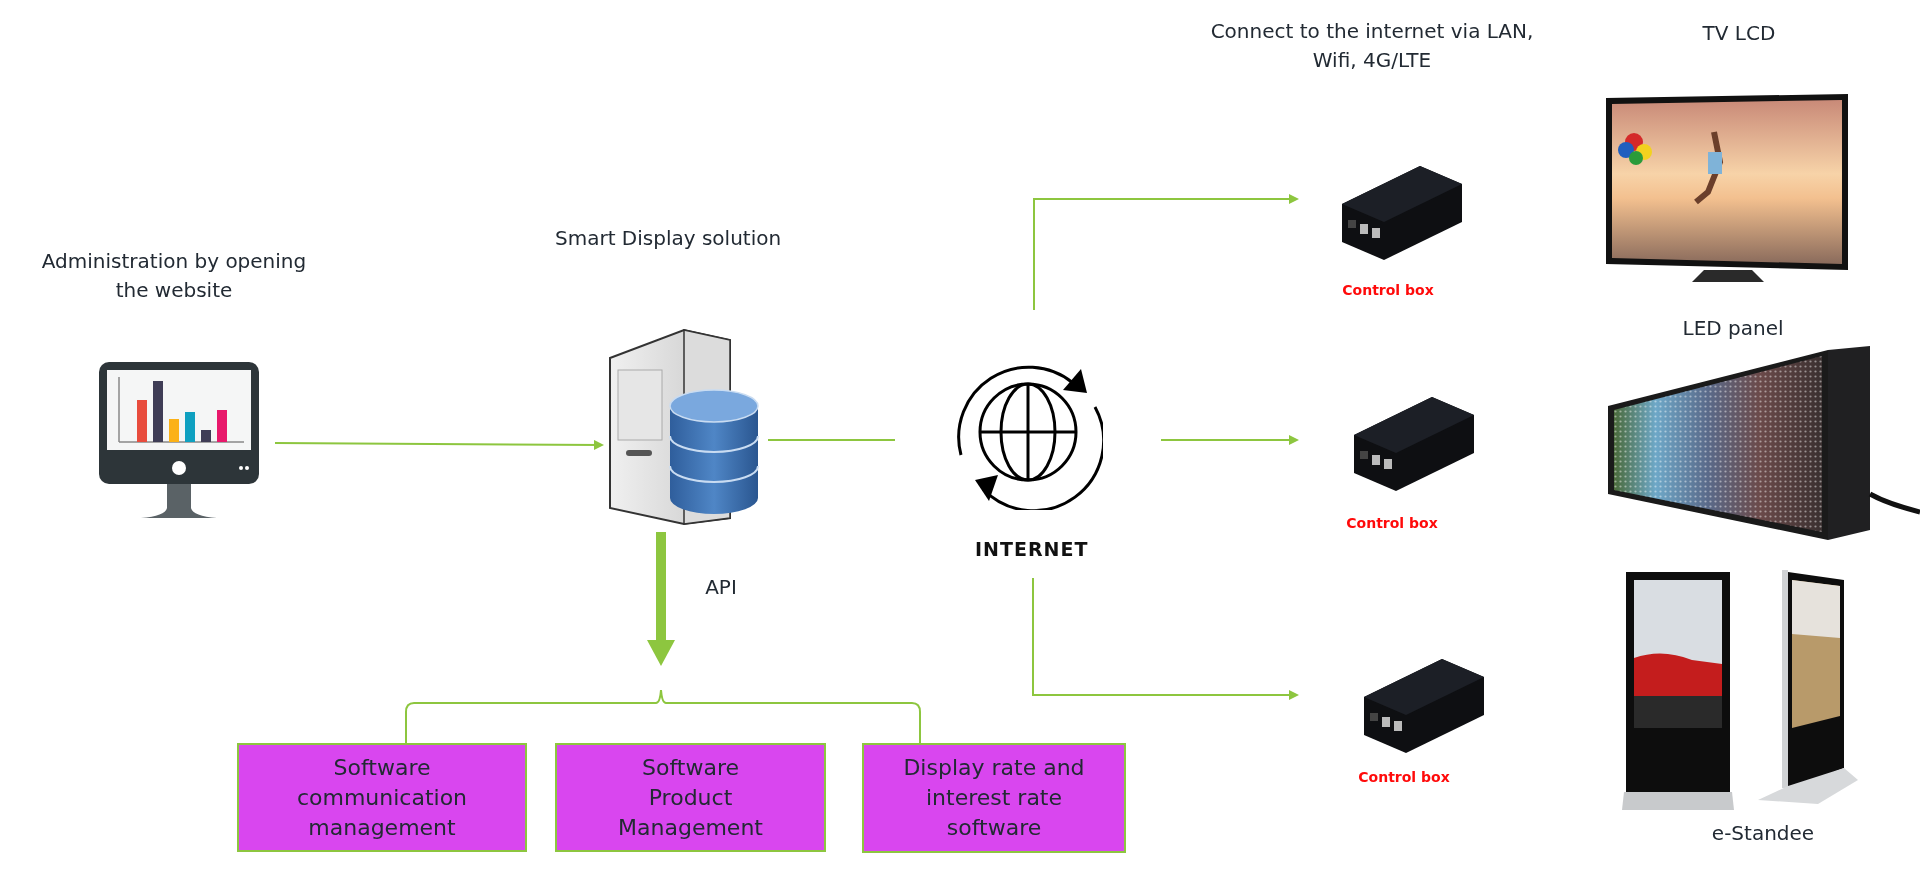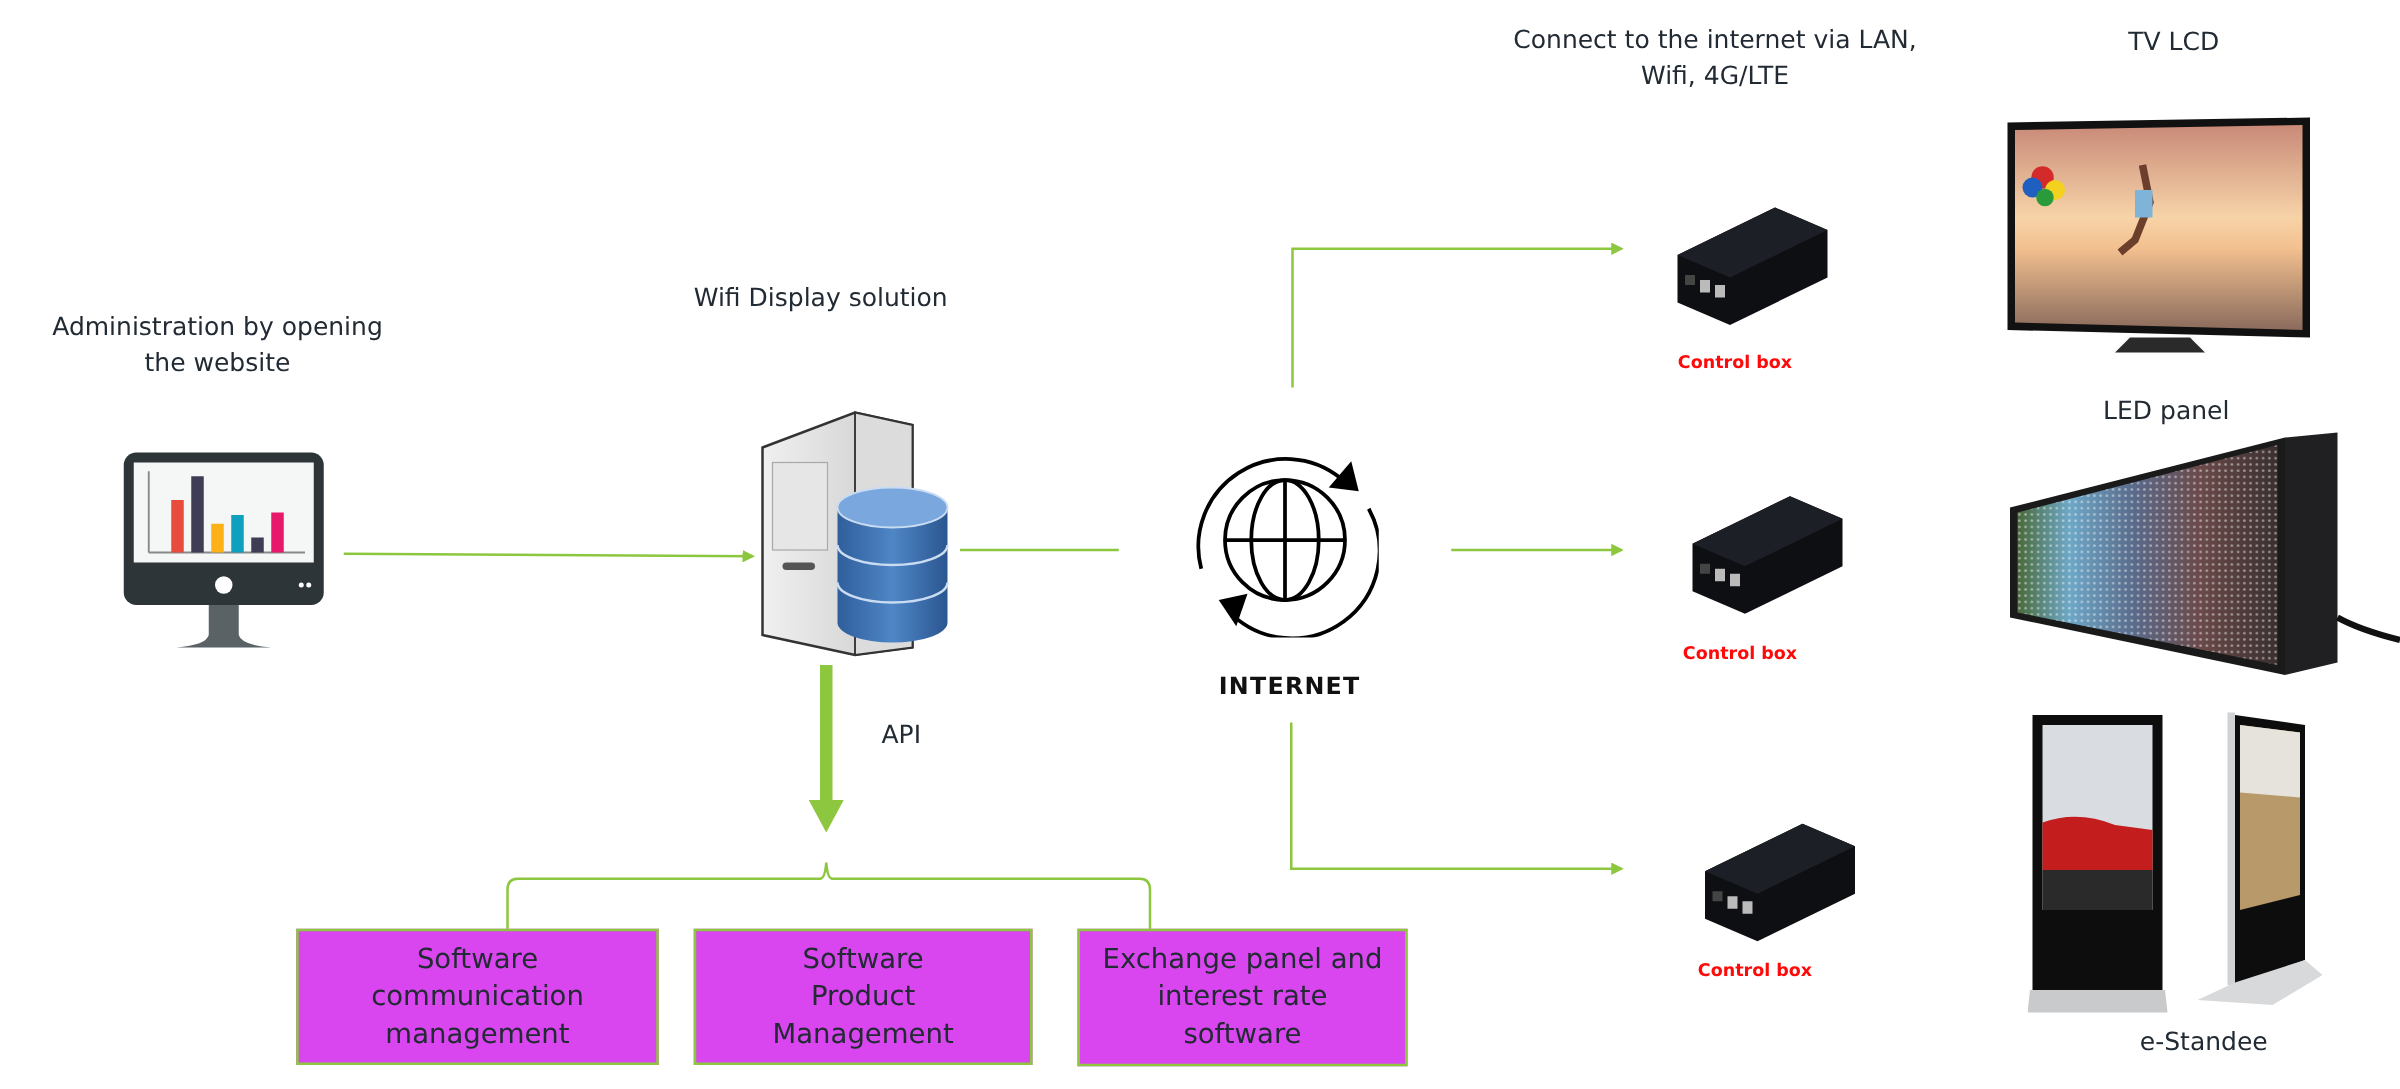--- a/index.html
+++ b/index.html
@@ -51,21 +51,21 @@
   <rect x="88" y="52" width="10" height="30" fill="#0fa0c0"></rect>
   <rect x="104" y="70" width="10" height="12" fill="#3f3d56"></rect>
   <rect x="120" y="50" width="10" height="32" fill="#e8196b"></rect>
   <circle cx="82" cy="108" r="7" fill="#fff"></circle>
   <circle cx="144" cy="108" r="2" fill="#fff"></circle>
   <circle cx="150" cy="108" r="2" fill="#fff"></circle>
   <path d="M70,124 L94,124 L94,148 Q96,156 120,158 L44,158 Q68,156 70,148 z" fill="#5a6266"></path>
 </svg>
 
 <div class="lbl" style="left:555px; top:224px; width:290px; text-align:left;">
-  <div>Wifi Display solution</div>
+  <div>Smart Display solution</div>
 </div>
 <svg class="abs" style="left:604px; top:328px;" width="170" height="200">
   <defs>
     <linearGradient id="srv" x1="0" x2="1">
         <stop offset="0" stop-color="#f0f0f0"></stop>
         <stop offset="1" stop-color="#c9c9c9"></stop>
       </linearGradient>
     <linearGradient id="db" x1="0" x2="1">
         <stop offset="0" stop-color="#2f5e9c"></stop>
         <stop offset="0.5" stop-color="#4f86c6"></stop>
@@ -197,17 +197,17 @@
 </div>
 <div class="box" style="left:555px; top:743px; width:271px; height:109px;">
   <div>
     <span>Software</span>
     <span>Product</span>
     <span>Management</span>
   </div>
 </div>
 <div class="box" style="left:862px; top:743px; width:264px; height:110px;">
   <div>
-    <span>Exchange panel and</span>
+    <span>Display rate and</span>
     <span>interest rate</span>
     <span>software</span>
   </div>
 </div>
 
 </body></html>

